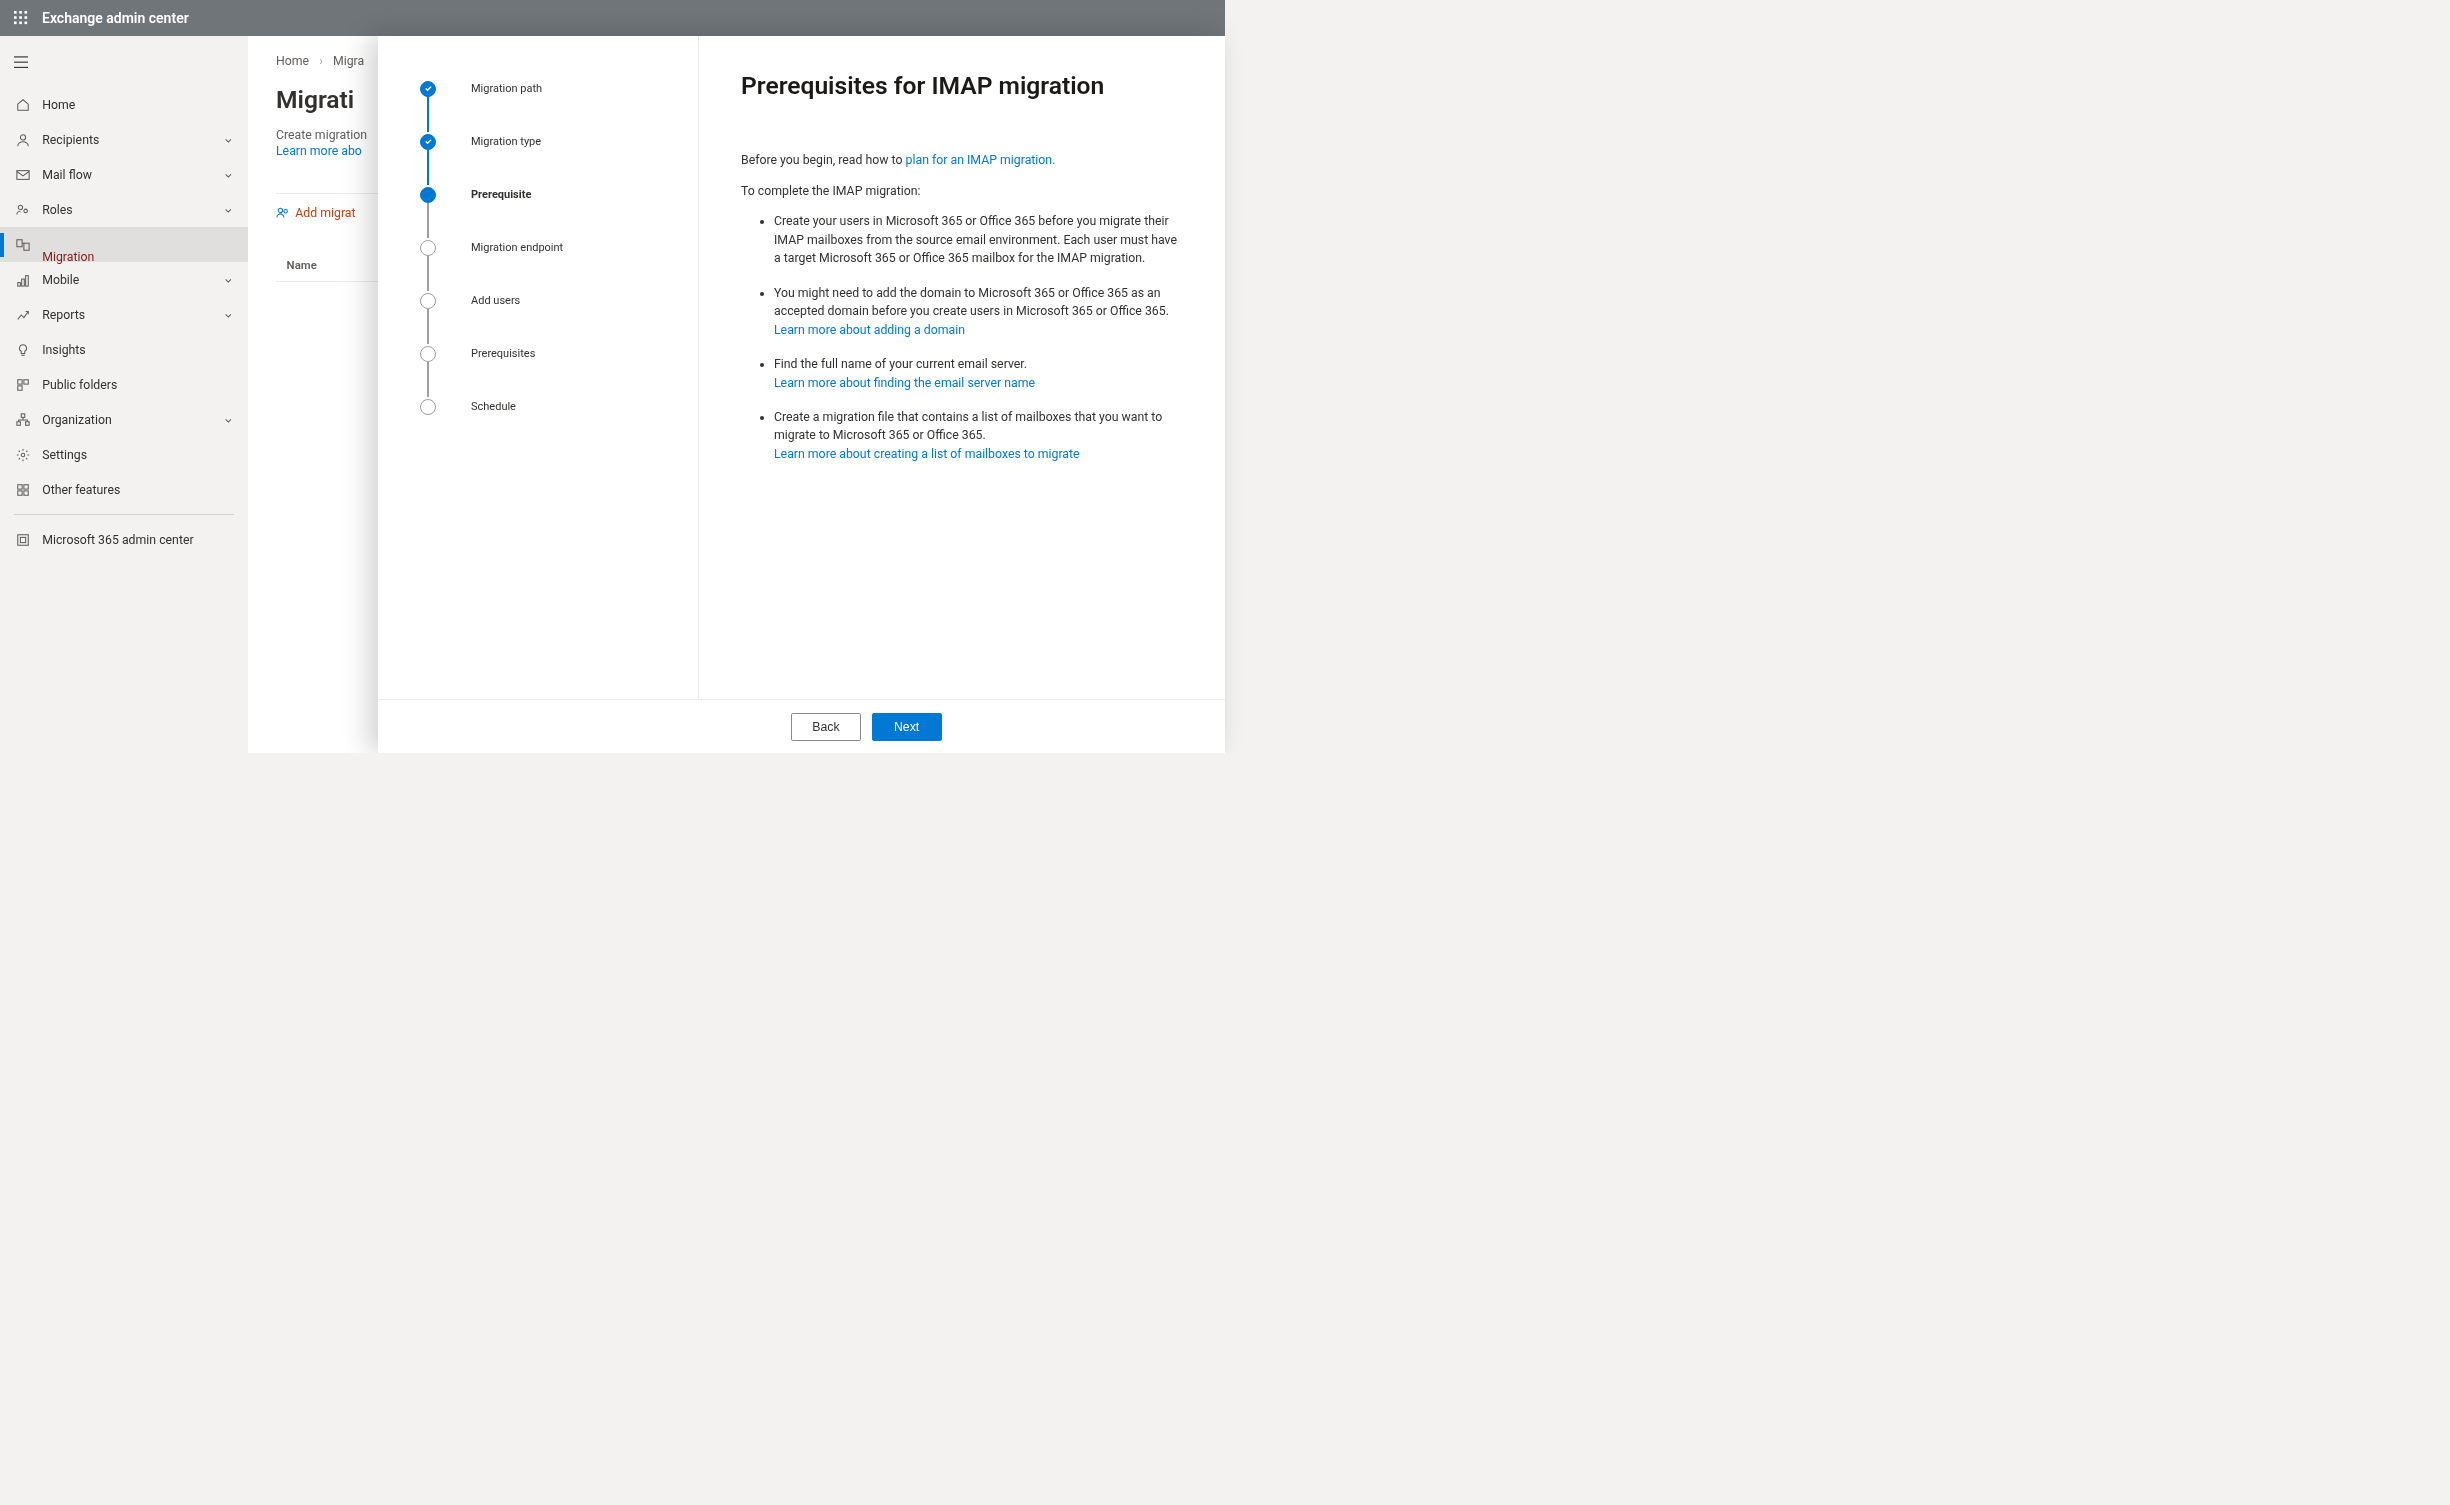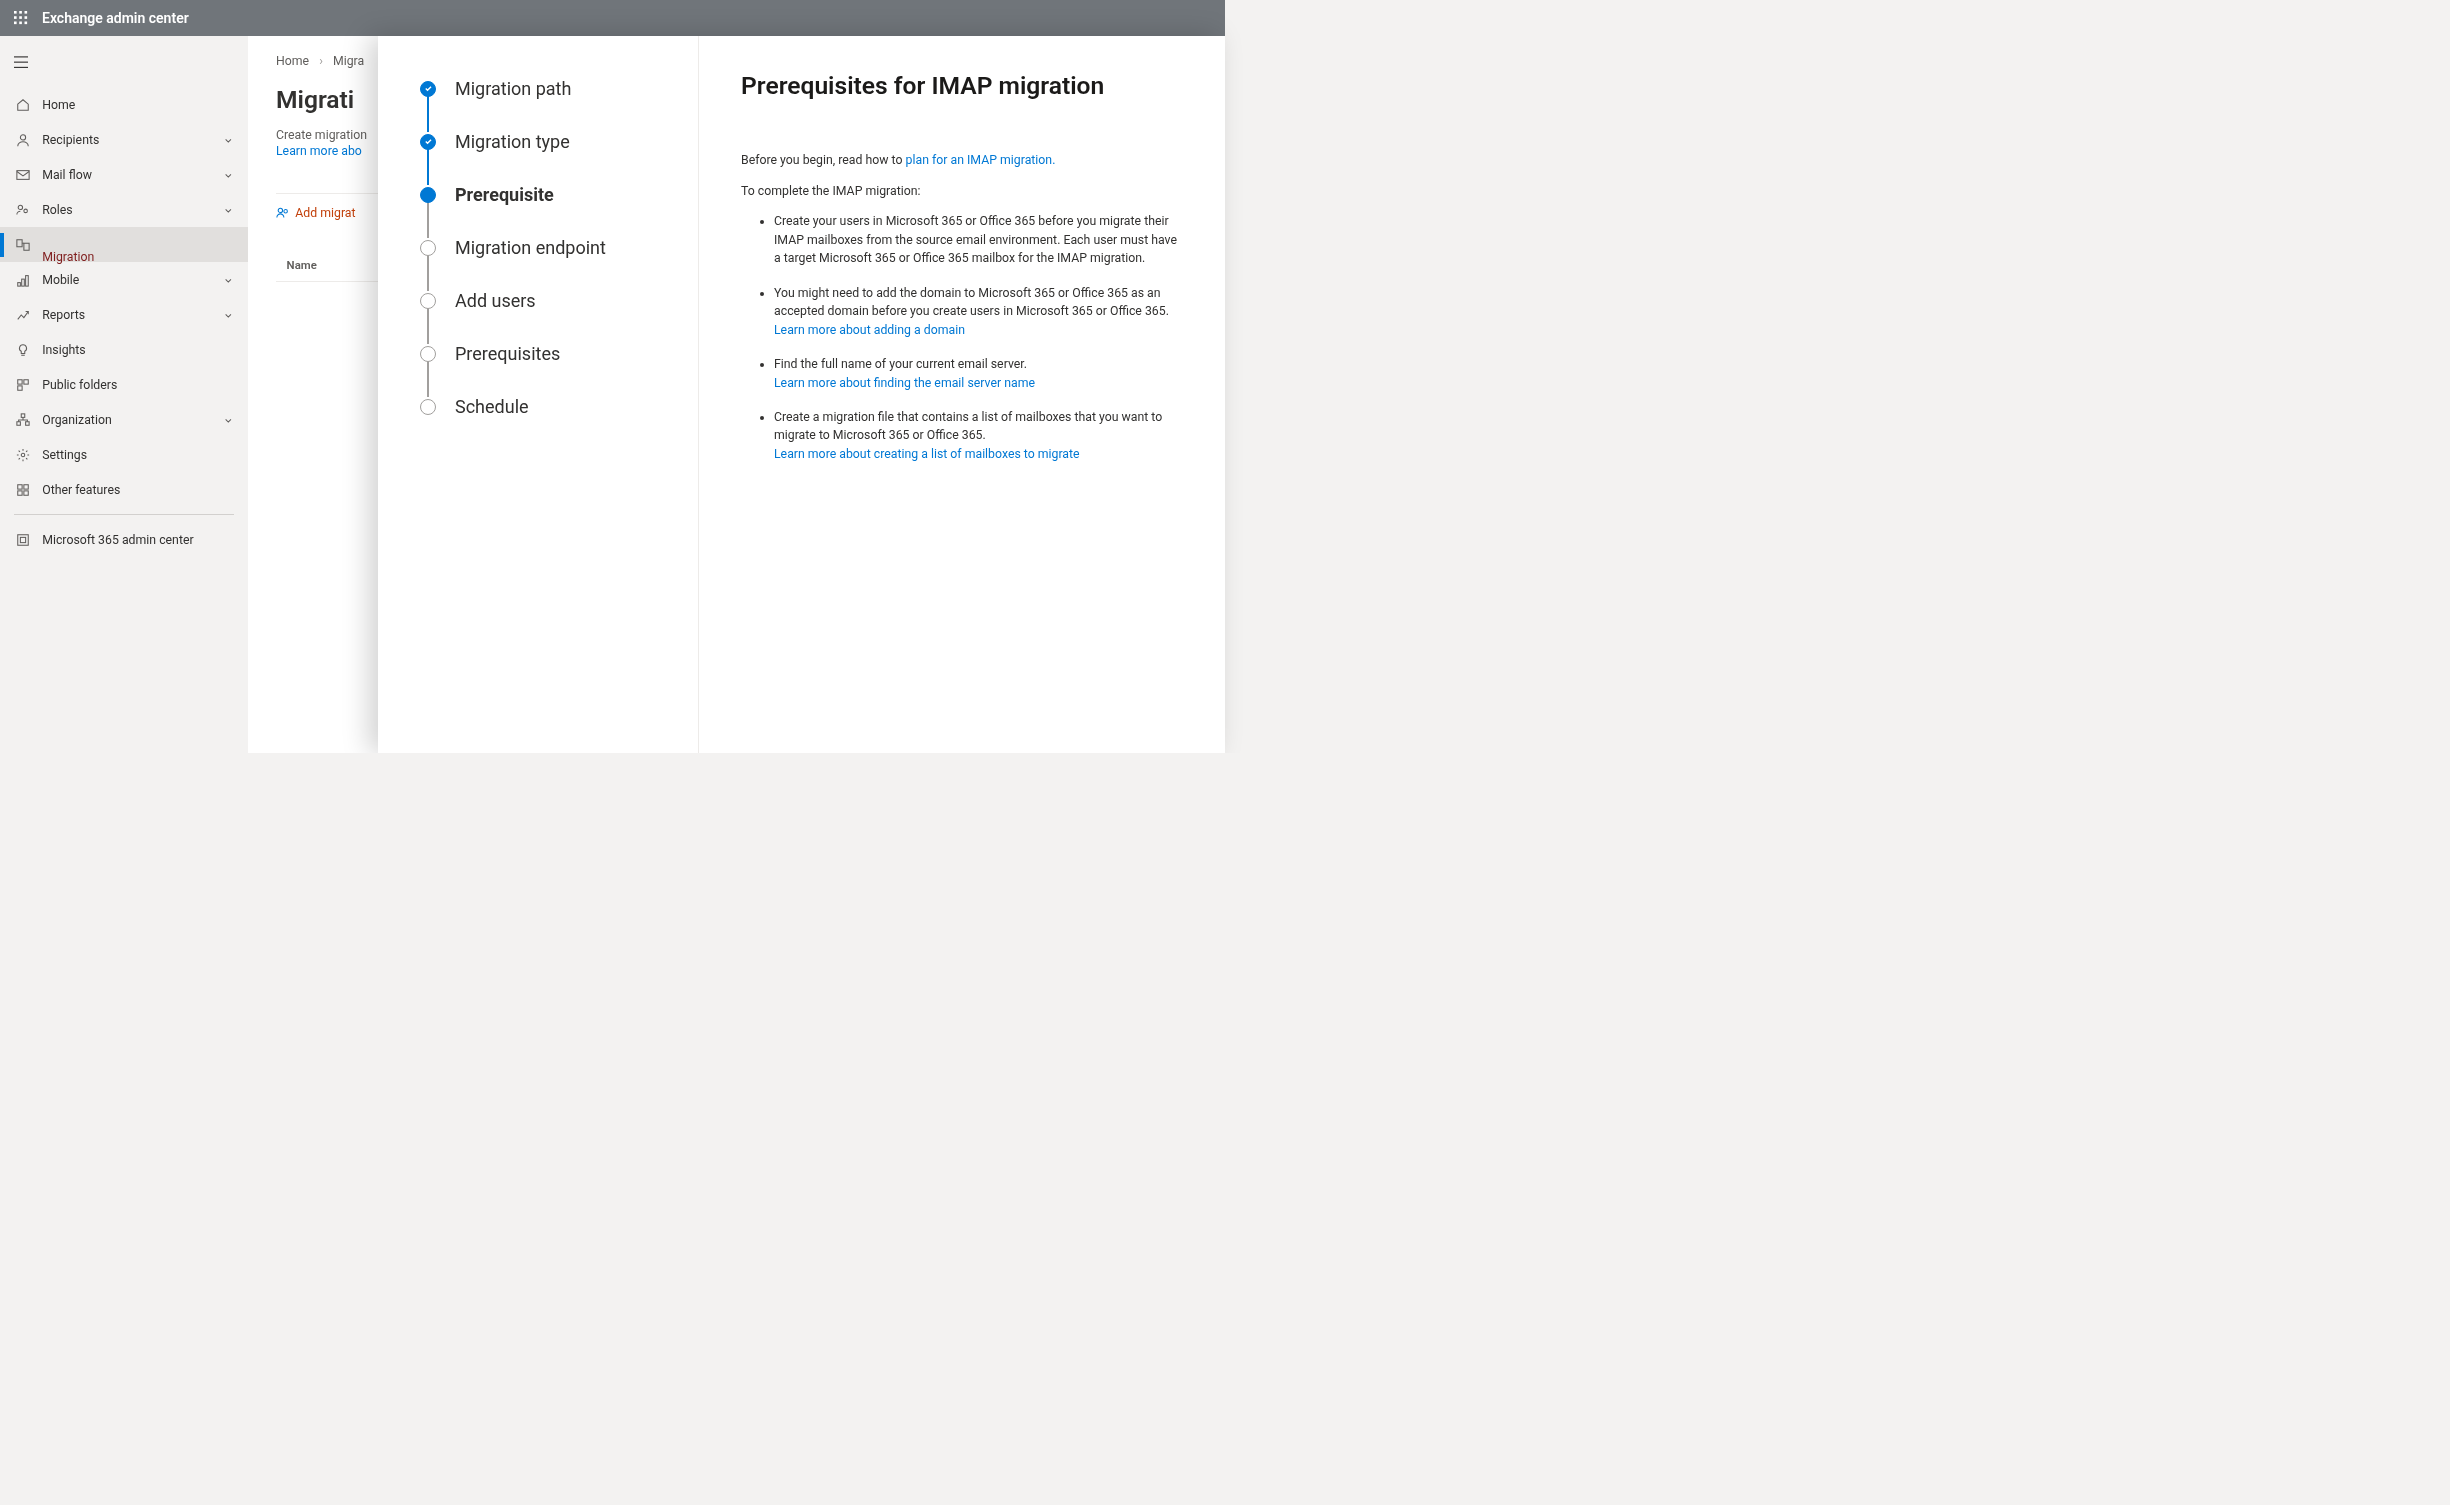--- a/index.html
+++ b/index.html
@@ -213,22 +213,22 @@
 .step .line {
   position: absolute;
   left: 7px;
   top: 33px;
   width: 1.8px;
   height: 37px;
   background: #a19f9d;
 }
 .step.done .line, .step.current .line.before { background: #0078d4; }
 .step .slabel {
-  margin-left: 19px;
-  font-size: 18px;
+  margin-left: 35px;
+  font-size: 11px;
   color: #323130;
 }
 .step.current .slabel { font-weight: 700; }
 .content-col {
   flex: 1;
   padding: 35px 42px;
   overflow: auto;
 }
 .content-col h1 {
   font-size: 24.6px;
@@ -559,17 +559,21 @@
               <span>Find the full name of your current email server.</span><br>
               <a>Learn more about finding the email server name</a>
             </li>
             <li>
               <span>Create a migration file that contains a list of mailboxes that you want to migrate to Microsoft 365 or Office 365.</span><br>
               <a>Learn more about creating a list of mailboxes to migrate</a>
             </li>
           </ul>
         </div>
       </div>
+      <div class="panel-footer">
+        <button class="btn">Back</button>
+        <button class="btn primary">Next</button>
+      </div>
     </div>
 
   </div>
 </div>
 
 
 </body></html>

